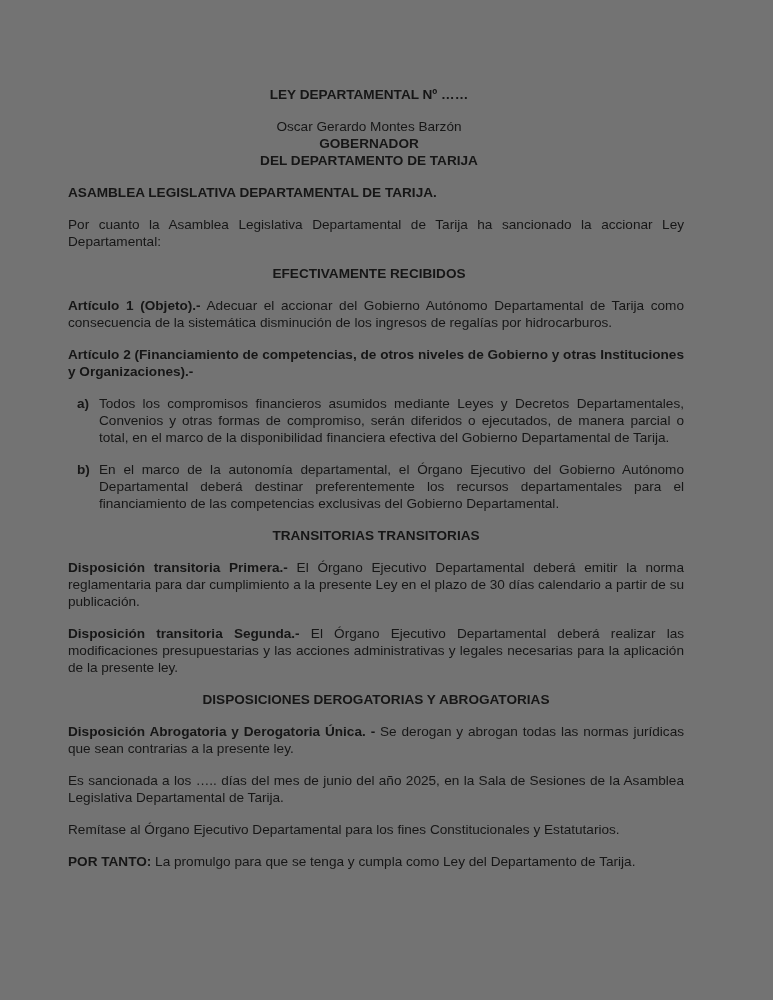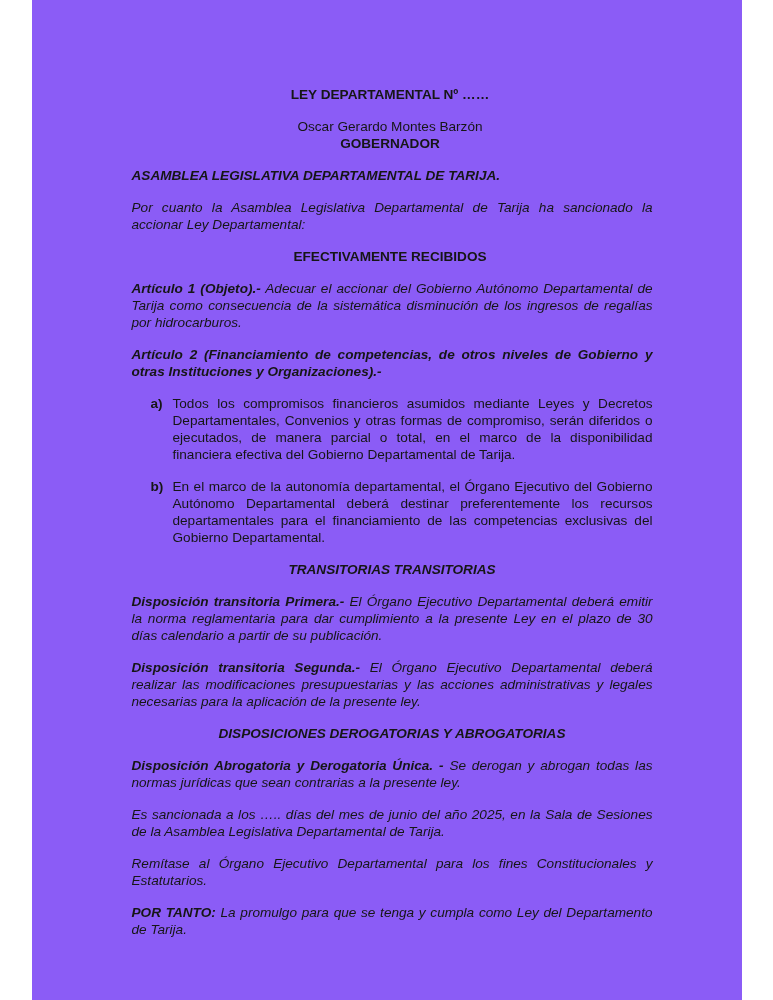--- a/index.html
+++ b/index.html
@@ -3,39 +3,38 @@
 <meta charset="utf-8">
 <title>Ley Departamental</title>
 <style>
   html, body {
     margin: 0;
     padding: 0;
     background: #ffffff;
   }
   .page {
     position: relative;
-    width: 710px;
+    width: 773px;
     height: 1000px;
     margin: 0 auto;
-    background: #8b5cf6;
+    background: #737373;
     box-sizing: border-box;
-    padding: 86px 89px 40px 96px;
+    padding: 86px 89px 40px 54px;
     font-family: "Liberation Sans", "DejaVu Sans", sans-serif;
     font-size: 13.6px;
     line-height: 17px;
     color: #161616;
     overflow: hidden;
   }
   .block {
     margin: 0 0 15px 0;
   }
   p {
-    margin: 0 0 15px 4px;
+    margin: 0 0 15px 14px;
     text-align: justify;
-    font-style: italic;
   }
   .center {
     text-align: center;
   }
   .bold {
     font-weight: bold;
   }
   .heading-line {
     display: block;
   }
@@ -60,20 +59,21 @@
 
 <div class="page">
 
   <div class="block center">
     <span class="heading-line bold">LEY DEPARTAMENTAL Nº ……</span>
   </div>
 
   <div class="block center">
     <span class="heading-line">Oscar Gerardo Montes Barzón</span>
     <span class="heading-line bold">GOBERNADOR</span>
+    <span class="heading-line bold">DEL DEPARTAMENTO DE TARIJA</span>
   </div>
 
   <p class="bold">ASAMBLEA LEGISLATIVA DEPARTAMENTAL DE TARIJA.</p>
 
   <p>Por cuanto la Asamblea Legislativa Departamental de Tarija ha sancionado la accionar Ley Departamental:</p>
 
   <div class="block center bold">
     <span class="heading-line">EFECTIVAMENTE RECIBIDOS</span>
   </div>
 

